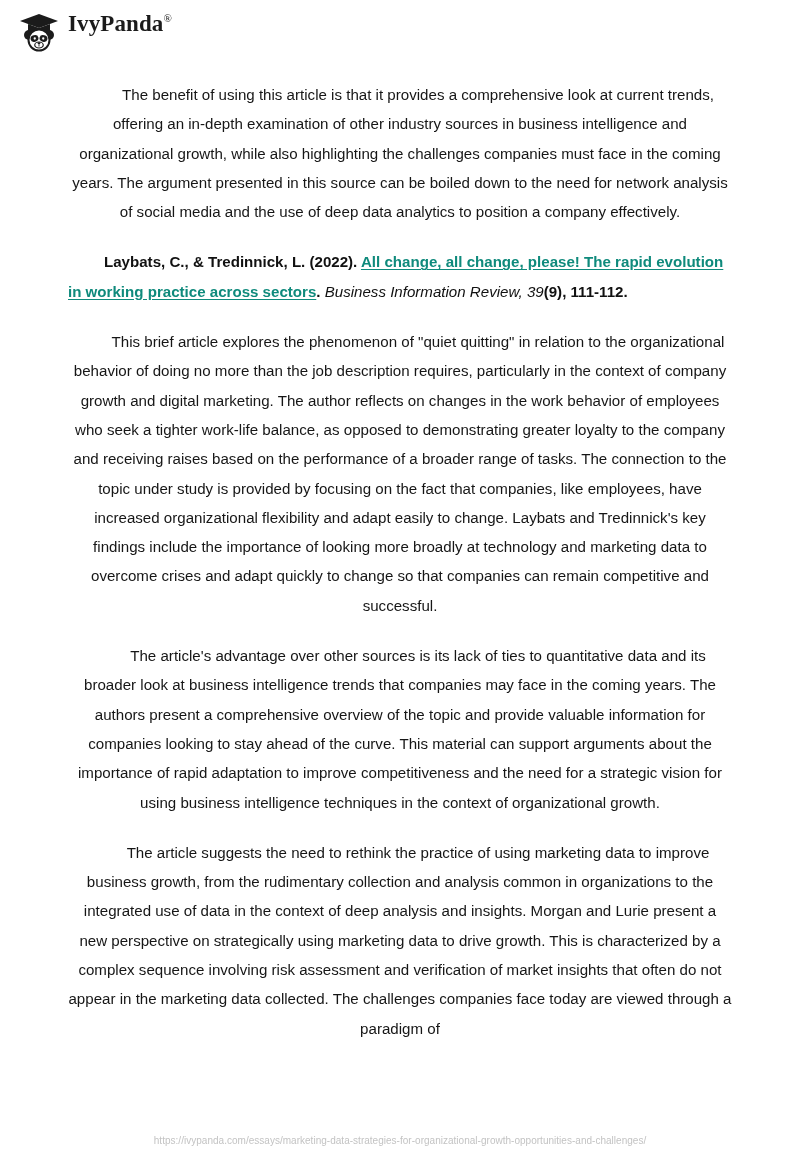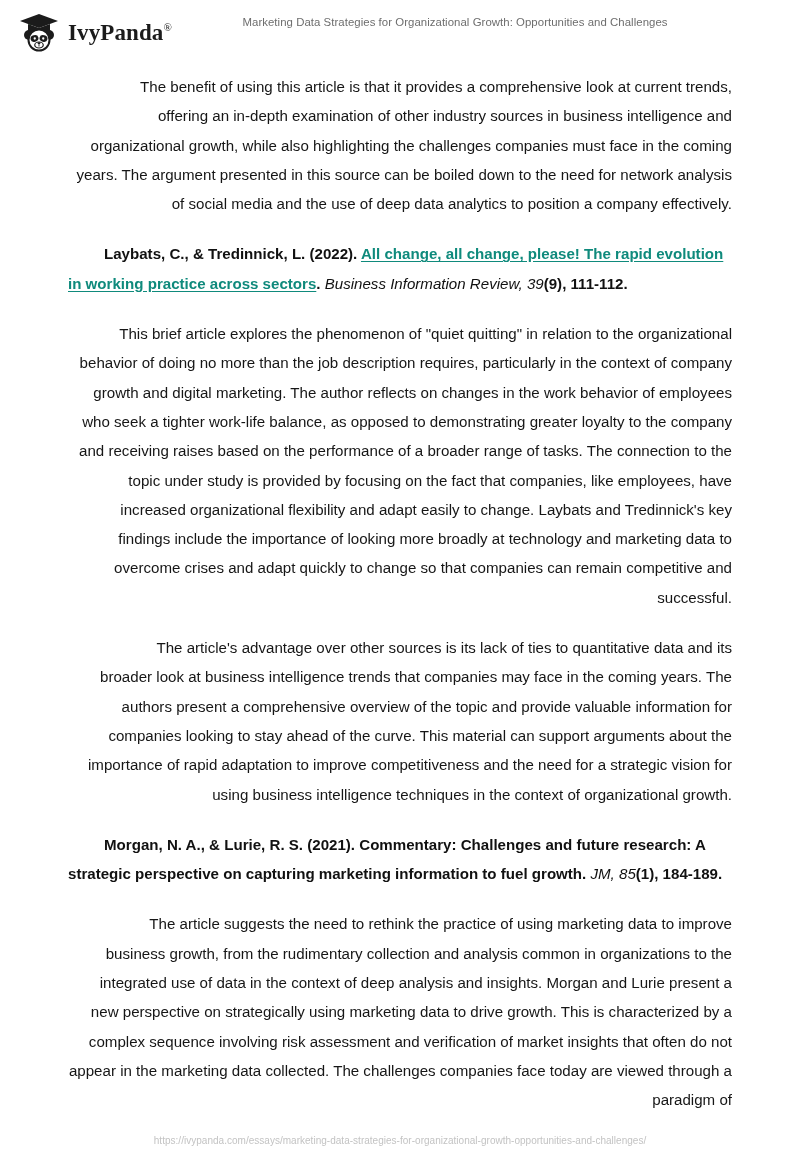--- a/index.html
+++ b/index.html
@@ -22,21 +22,20 @@
     top: 0;
     left: 0;
     width: 800px;
     height: 62px;
   }
   .brand {
     position: absolute;
     left: 18px;
     top: 12px;
     display: flex;
-    align-items: center;
     gap: 8px;
   }
   .brand-logo {
     width: 42px;
     height: 40px;
     display: block;
   }
   .brand-wordmark {
     font-family: "Liberation Serif", serif;
     font-size: 23px;
@@ -66,24 +65,24 @@
   }
 
   
   .content {
     position: absolute;
     left: 68px;
     top: 68px;
     width: 664px;
   }
   p.para {
-    margin: 4px 0 21px 0;
+    margin: 12px 0 21px 0;
     font-size: 15.1px;
     line-height: 29.3px;
-    text-align: right;
+    text-align: center;
     color: #161616;
     text-indent: 36px;
     letter-spacing: 0.005px;
   }
   p.citation {
     margin: 0 0 21px 0;
     font-size: 15.1px;
     line-height: 29.3px;
     font-weight: 700;
     text-indent: 36px;
@@ -138,32 +137,30 @@
       <circle cx="33.5" cy="53" r="2.3" fill="#ffffff"></circle>
       <circle cx="50.5" cy="53" r="2.3" fill="#ffffff"></circle>
 
       <ellipse cx="42" cy="66" rx="8.5" ry="6" fill="#ffffff" stroke="#1b1b1b" stroke-width="2.4"></ellipse>
       <ellipse cx="42" cy="62.5" rx="2.8" ry="2" fill="#1b1b1b"></ellipse>
       <path d="M42 64.5 L42 69" stroke="#1b1b1b" stroke-width="1.8"></path>
     </svg>
     <div class="brand-wordmark"><span>IvyPanda</span><span class="brand-reg">®</span></div>
   </div>
 
-  <div class="header-title">Marketing Data Strategies for Organizational Growth: Opportunities and Challenges</div>
 </div>
 
 <div class="content">
 
   <p class="para">The benefit of using this article is that it provides a comprehensive look at current trends, offering an in-depth examination of other industry sources in business intelligence and organizational growth, while also highlighting the challenges companies must face in the coming years. The argument presented in this source can be boiled down to the need for network analysis of social media and the use of deep data analytics to position a company effectively.</p>
 
   <p class="citation"><span>Laybats, C., &amp; Tredinnick, L. (2022). </span><span class="link">All change, all change, please! The rapid evolution in working practice across sectors</span><span>. </span><span class="ital">Business Information Review, 39</span><span>(9), 111-112.</span></p>
 
   <p class="para">This brief article explores the phenomenon of "quiet quitting" in relation to the organizational behavior of doing no more than the job description requires, particularly in the context of company growth and digital marketing. The author reflects on changes in the work behavior of employees who seek a tighter work-life balance, as opposed to demonstrating greater loyalty to the company and receiving raises based on the performance of a broader range of tasks. The connection to the topic under study is provided by focusing on the fact that companies, like employees, have increased organizational flexibility and adapt easily to change. Laybats and Tredinnick's key findings include the importance of looking more broadly at technology and marketing data to overcome crises and adapt quickly to change so that companies can remain competitive and successful.</p>
 
   <p class="para">The article's advantage over other sources is its lack of ties to quantitative data and its broader look at business intelligence trends that companies may face in the coming years. The authors present a comprehensive overview of the topic and provide valuable information for companies looking to stay ahead of the curve. This material can support arguments about the importance of rapid adaptation to improve competitiveness and the need for a strategic vision for using business intelligence techniques in the context of organizational growth.</p>
 
-  <p class="citation"><span>Morgan, N. A., &amp; Lurie, R. S. (2021). Commentary: Challenges and future research: A strategic perspective on capturing marketing information to fuel growth. </span><span class="ital">JM, 85</span><span>(1), 184-189.</span></p>
 
   <p class="para">The article suggests the need to rethink the practice of using marketing data to improve business growth, from the rudimentary collection and analysis common in organizations to the integrated use of data in the context of deep analysis and insights. Morgan and Lurie present a new perspective on strategically using marketing data to drive growth. This is characterized by a complex sequence involving risk assessment and verification of market insights that often do not appear in the marketing data collected. The challenges companies face today are viewed through a paradigm of</p>
 
 </div>
 
 <div class="page-footer">https://ivypanda.com/essays/marketing-data-strategies-for-organizational-growth-opportunities-and-challenges/</div>
 
 </body></html>

